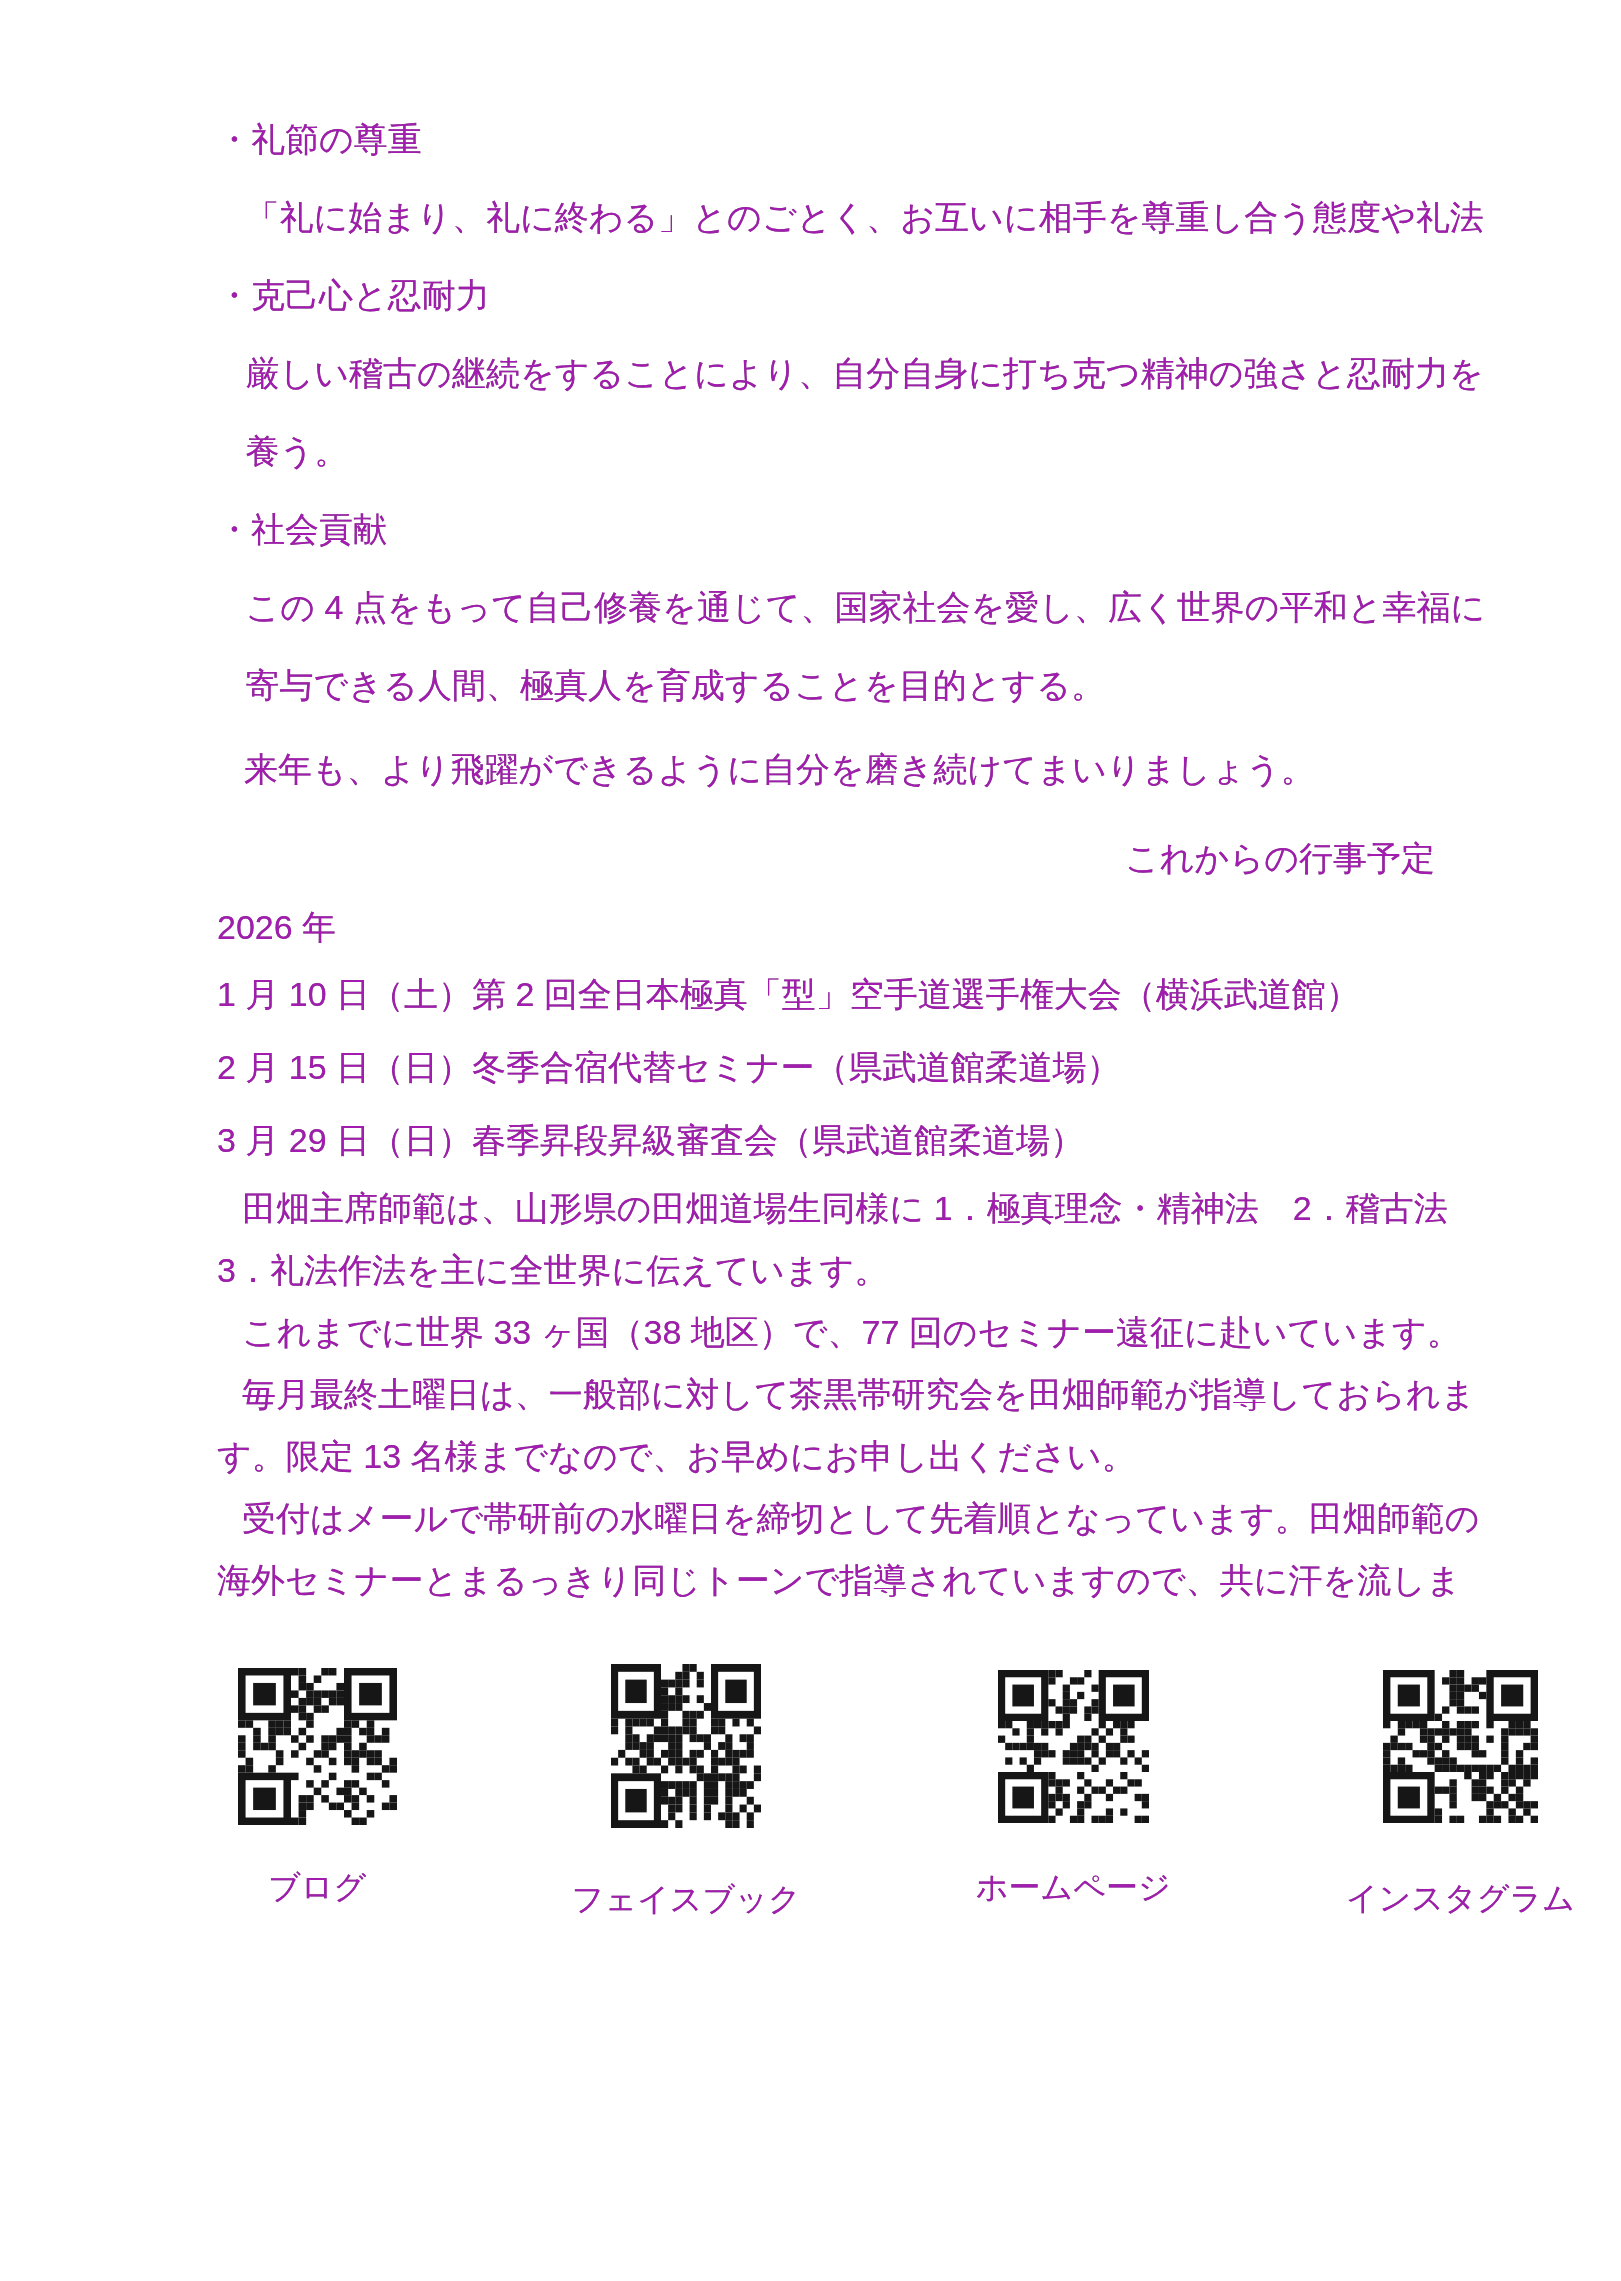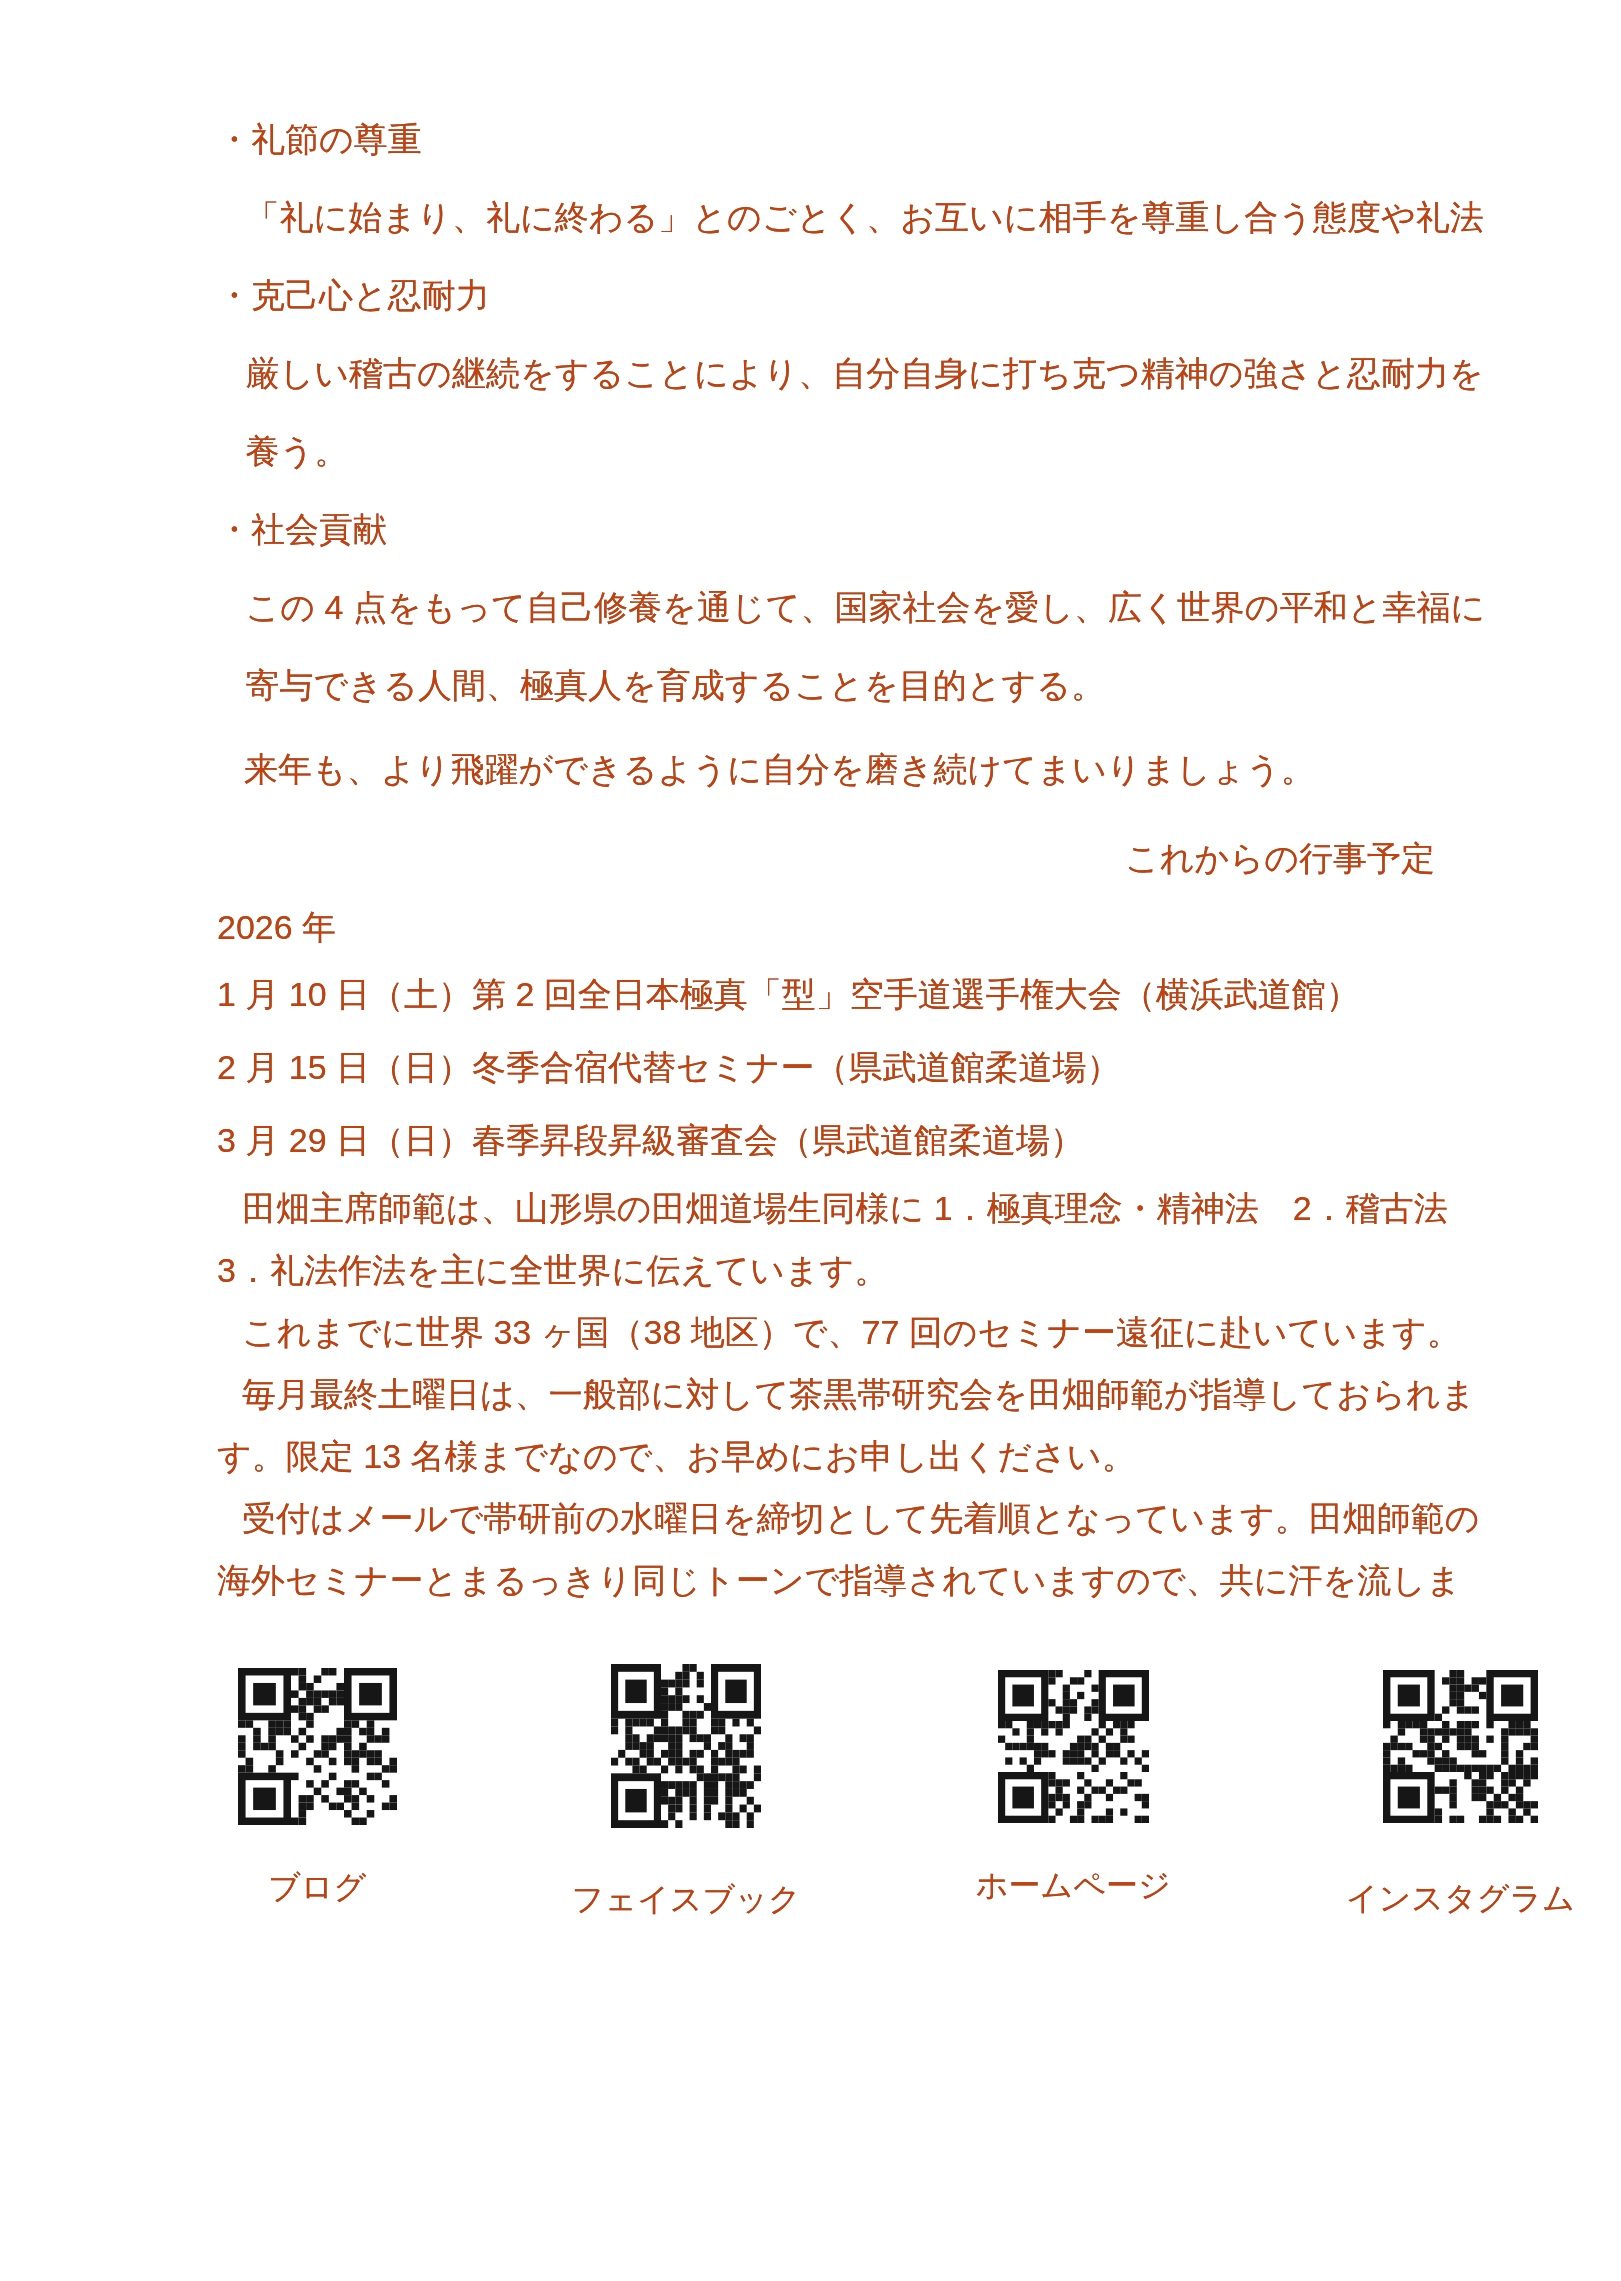--- a/index.html
+++ b/index.html
@@ -3,21 +3,21 @@
 <meta charset="utf-8">
 <style>
   html, body { margin: 0; padding: 0; background: #ffffff; }
   .page {
     position: relative;
     width: 1622px;
     height: 2281px;
     background: #ffffff;
     overflow: hidden;
     font-family: "Liberation Sans", "DejaVu Sans", sans-serif;
-    color: #c2410c;
+    color: #a21caf;
     text-shadow: 0 0 0.5px rgba(10,10,10,0.55);
   }
   .content {
     position: absolute;
     left: 217px;
     right: 187px;
     top: 100px;
     font-size: 34px;
     white-space: nowrap;
   }
@@ -50,21 +50,21 @@
   .qr-item:nth-child(3) .qr-box { width: 151px; height: 153px; }
   .qr-item:nth-child(4) .qr-box { width: 155px; height: 153px; }
   .qr-box svg { display: block; width: 100%; height: 100%; }
   .qr-label {
     margin-top: 43px;
     font-size: 32px;
     line-height: 39px;
     white-space: nowrap;
   }
   .qr-item:nth-child(2) .qr-label { transform: translateY(9px); }
-  .qr-item:nth-child(3) .qr-label { transform: translateY(1.8px); font-family: Liberation Mono, monospace; }
+  .qr-item:nth-child(3) .qr-label { transform: translateY(1.8px); }
   .qr-item:nth-child(4) .qr-label { transform: translateY(12.5px); }
 </style>
 </head>
 <body>
 
 <div class="page">
   <div class="content">
 
     <section>
       <div class="line bullet-line"><span class="marker">・</span><span>礼節の尊重</span></div>

